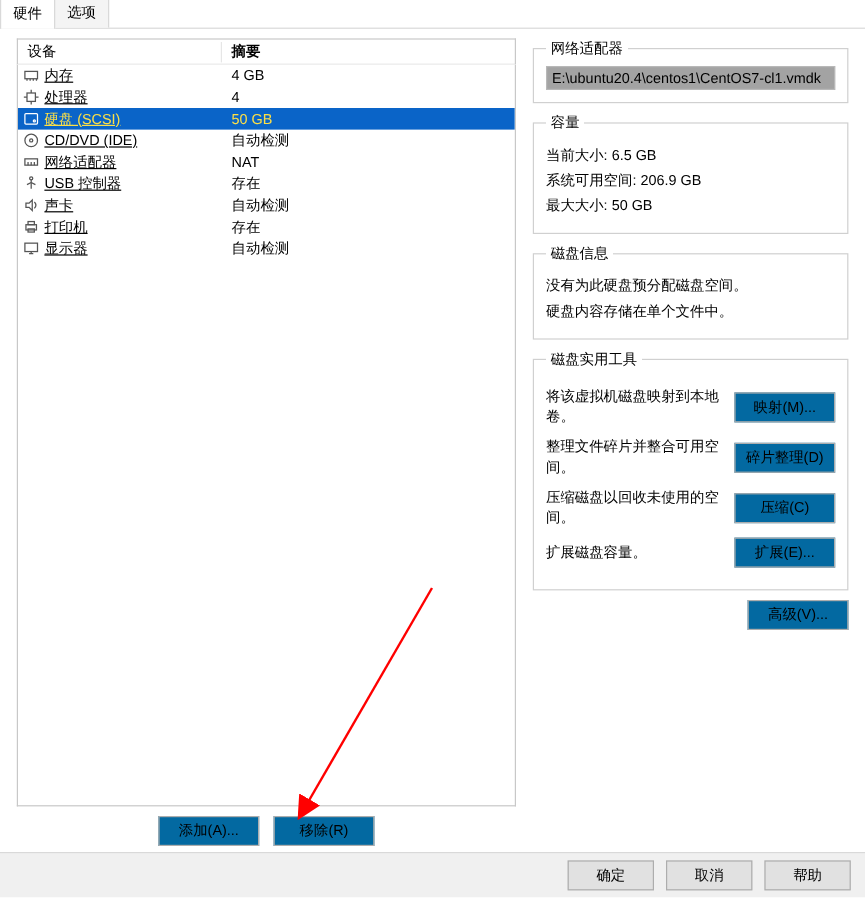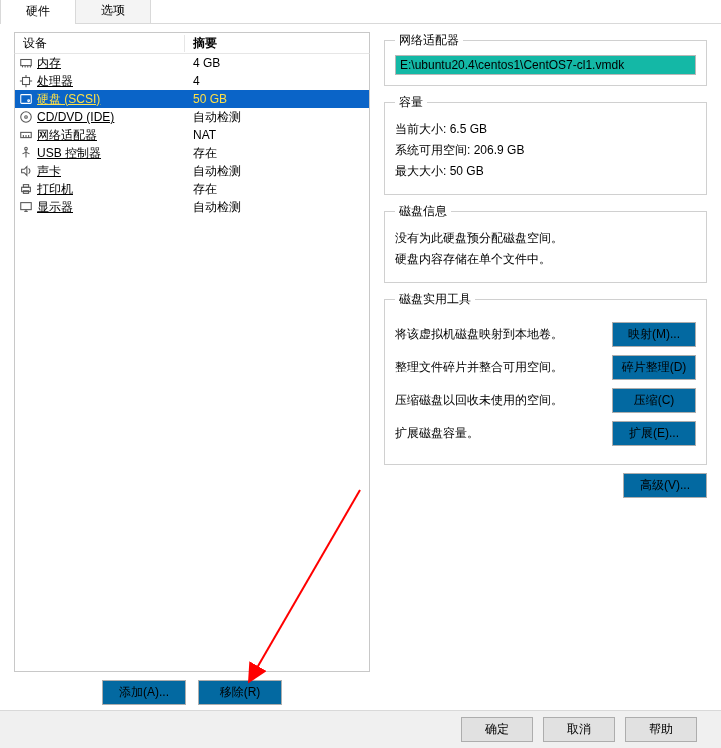--- a/index.html
+++ b/index.html
@@ -13,36 +13,36 @@
     height: 748px;
     position: relative;
   }
   .tabstrip {
     display: flex;
     border-bottom: 1px solid #d9d9d9;
     height: 24px;
     align-items: flex-end;
   }
   .tab {
-    padding: 3px 25px 4px;
+    padding: 3px 10px 4px;
     border: 1px solid #d9d9d9;
     border-bottom: none;
     background: #fff;
     margin-right: -1px;
     position: relative;
     cursor: pointer;
   }
   .tab.active { background: #fff; z-index: 2; top: 1px; }
   .tab.inactive { background: #f4f4f4; }
   .cols {
     display: flex;
     gap: 14px;
     padding: 8px 14px 0 14px;
   }
-  .leftcol { width: 356px; display: flex; flex-direction: column; }
+  .leftcol { width: 416px; display: flex; flex-direction: column; }
   .rightcol { flex: 1; }
   .hw-header {
     display: flex;
     font-weight: 400;
     border: 1px solid #c8c8c8;
     border-bottom: 1px solid #e6e6e6;
     height: 22px;
     align-items: center;
   }
   .hw-header > div:first-child {
@@ -96,21 +96,21 @@
     margin: 0 0 8px 0;
     padding: 6px 10px 10px 10px;
   }
   legend { padding: 0 4px; }
   .field-input {
     width: 100%;
     border: 1px solid #b8b8b8;
     padding: 2px 4px;
     font-family: inherit;
     font-size: 12px;
-    background: #14b8a6;
+    background: #a3a3a3;
   }
   .kv { margin: 4px 0; }
   .util-row {
     display: flex;
     align-items: center;
     justify-content: space-between;
     margin: 8px 0;
     gap: 10px;
   }
   .util-row .desc { flex: 1; }
@@ -118,21 +118,21 @@
   .adv-row { text-align: right; margin-top: 6px; }
   .footer-bar {
     position: absolute;
     left: 0; right: 0; bottom: 0;
     height: 38px;
     border-top: 1px solid #d9d9d9;
     display: flex;
     justify-content: flex-end;
     align-items: center;
     gap: 10px;
-    padding-right: 24px;
+    padding-right: 12px;
     background: #f0f0f0;
   }
   .footer-bar button { min-width: 72px; background: #e1e1e1; }
   
   .arrow-svg { position: absolute; pointer-events: none; }
 </style>
 </head>
 <body>
 
 <div class="tabstrip">

